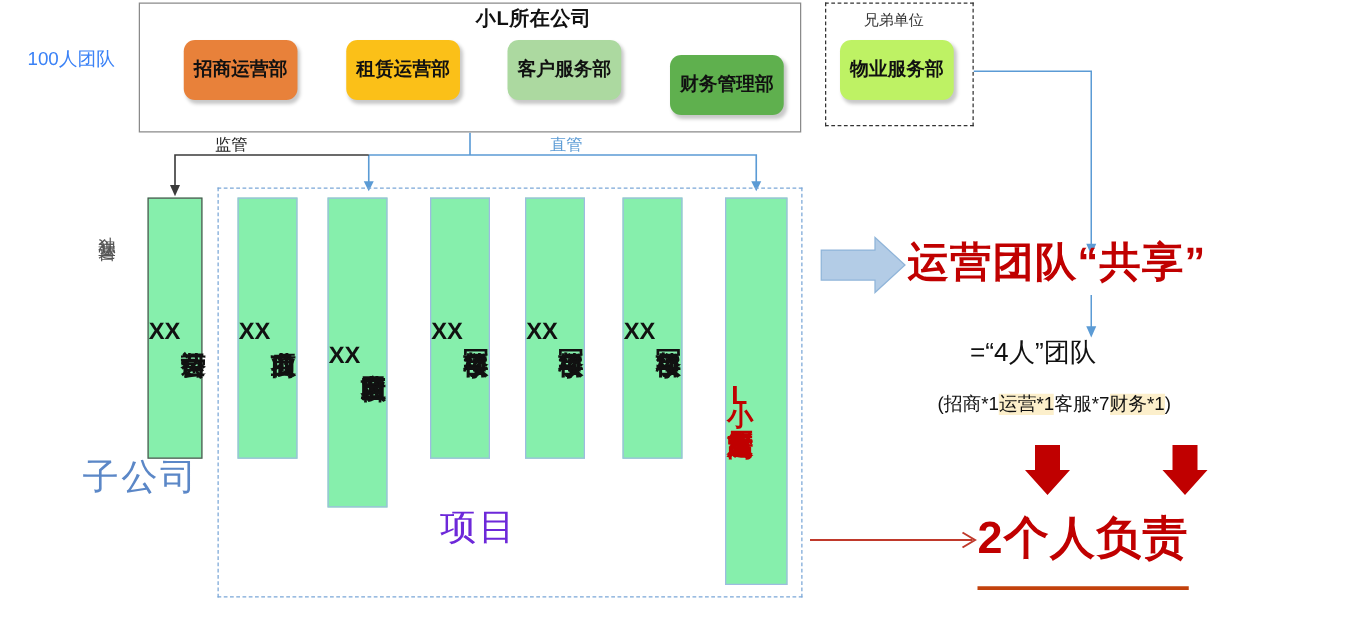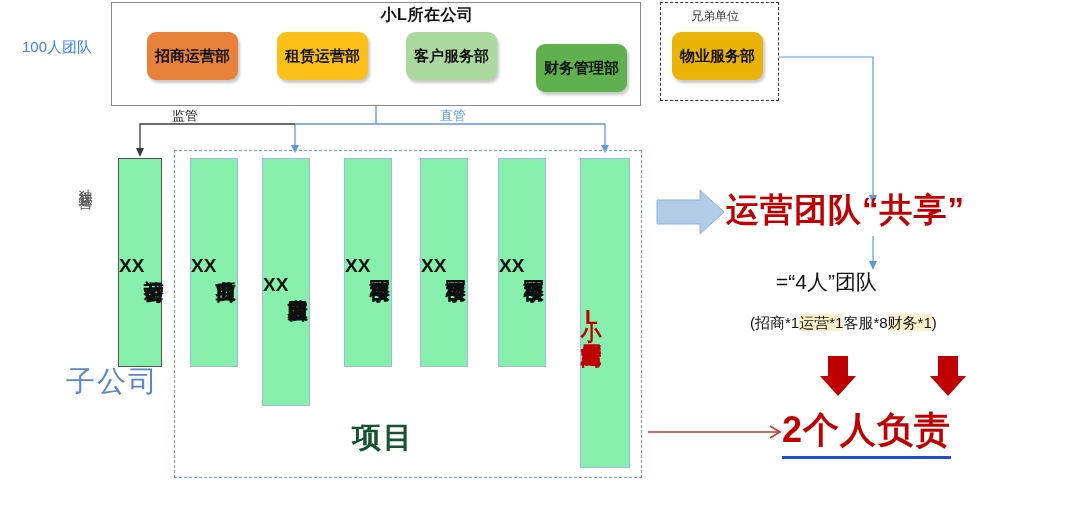--- a/index.html
+++ b/index.html
@@ -53,23 +53,22 @@
     left:72px;top:178px;width:22px;
     font-size:14px;color:#555;line-height:1.22;
     writing-mode:vertical-rl;text-orientation:upright;
     letter-spacing:2px;
   }
   #subsidiary-label{
     left:66px;top:362px;font-size:29px;color:#5B87C7;font-weight:500;
     letter-spacing:2px;
   }
   #project-label{
-    left:352px;top:402px;font-size:29px;color:#14532d;font-weight:700;
+    left:352px;top:402px;font-size:29px;color:#6d28d9;font-weight:400;
     letter-spacing:2px;
-    margin-top:16px;
   }
 
   
   #supervise-label{left:172px;top:107px;font-size:13px;color:#222;}
   #direct-label{left:440px;top:107px;font-size:13px;color:#5B9BD5;}
 
   
   #project-group{
     left:174px;top:150px;width:468px;height:328px;
     border:1.5px dashed #7BA7D7;box-sizing:border-box;background:transparent;
@@ -107,21 +106,21 @@
   #four-people{
     left:776px;top:268px;font-size:21px;color:#111;white-space:nowrap;
   }
   #breakdown{
     left:750px;top:314px;font-size:15px;color:#111;white-space:nowrap;
   }
   #breakdown .hl{background:#FCEFCB;}
   #result-text{
     left:782px;top:406px;font-size:36px;font-weight:bold;color:#C00000;
     letter-spacing:1px;white-space:nowrap;
-    border-bottom:3px solid #1d4ed8;padding-bottom:1px;
+    border-bottom:3px solid #c2410c;padding-bottom:14px;
   }
 
   
   #wires{left:0;top:0;width:1080px;height:507px;pointer-events:none;}
 </style>
 </head>
 <body>
 
 <svg class="abs" id="wires">
 
@@ -161,21 +160,21 @@
 <div class="abs" id="company-box"></div>
 <div class="abs" id="company-title">小L所在公司</div>
 
 <div class="abs dept" id="dept-0" style="background: rgb(232, 129, 58);">招商运营部</div>
 <div class="abs dept" id="dept-1" style="background: rgb(251, 192, 24);">租赁运营部</div>
 <div class="abs dept" id="dept-2" style="background: rgb(172, 217, 160);">客户服务部</div>
 <div class="abs dept" id="dept-3" style="background: rgb(95, 176, 78);">财务管理部</div>
 
 <div class="abs" id="brother-box"></div>
 <div class="abs" id="brother-title">兄弟单位</div>
-<div class="abs dept" id="dept-property" style="background: #eab308;">物业服务部</div>
+<div class="abs dept" id="dept-property" style="background: #bef264;">物业服务部</div>
 
 <div class="abs" id="team-size-label">100人团队</div>
 <div class="abs" id="independent-label">独立运营</div>
 <div class="abs" id="subsidiary-label">子公司</div>
 <div class="abs" id="project-label">项目</div>
 
 <div class="abs" id="supervise-label">监管</div>
 <div class="abs" id="direct-label">直管</div>
 
 <div class="abs" id="project-group"></div>
@@ -204,15 +203,15 @@
   <span class="xx">XX</span>
   <span class="vtxt">写字楼项目</span>
 </div>
 <div class="abs vbox" id="vbox-red">
   <span class="vtxt" style="color: rgb(192, 0, 0);">小L所管超高层大厦</span>
 </div>
 
 <div class="abs" id="share-title">运营团队“共享”</div>
 <div class="abs" id="four-people">=“4人”团队</div>
 <div class="abs" id="breakdown">
-  <span>(招商*1</span><span class="hl">运营*1</span><span>客服*8</span><span class="hl">财务*1</span><span>)</span>
+  <span>(招商*1</span><span class="hl">运营*1</span><span>客服*7</span><span class="hl">财务*1</span><span>)</span>
 </div>
 <div class="abs" id="result-text">2个人负责</div>
 
 </body></html>

